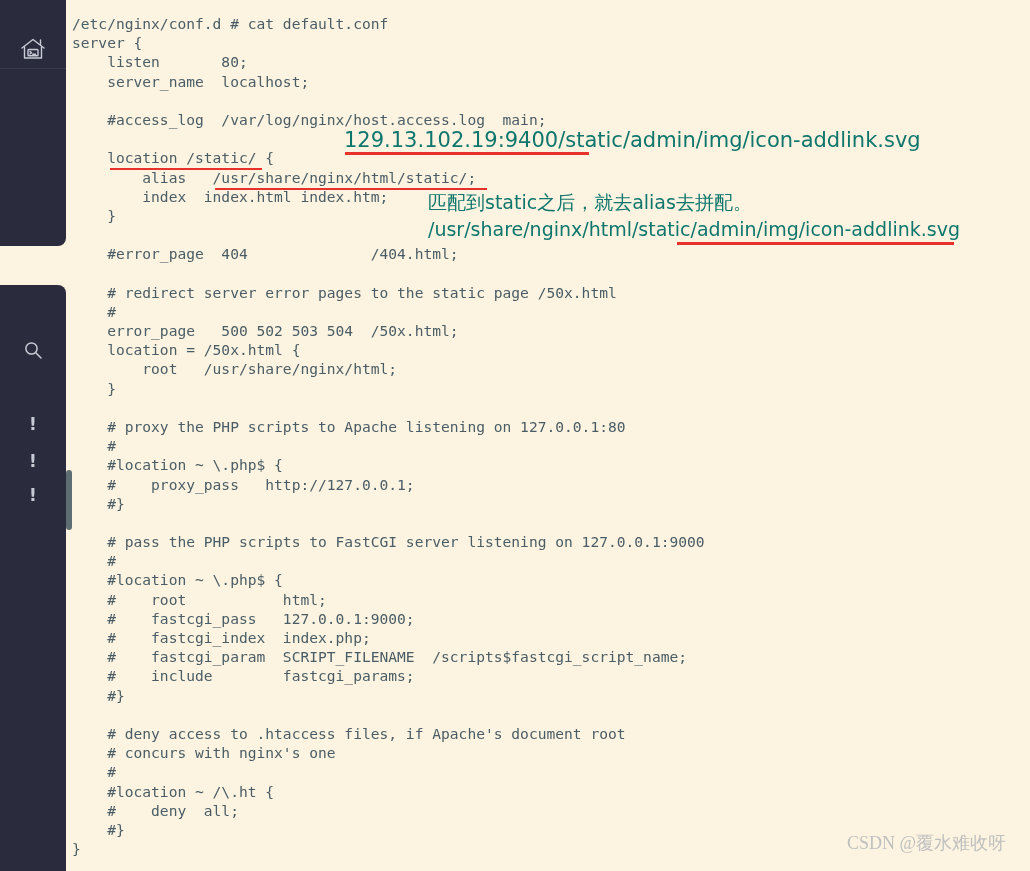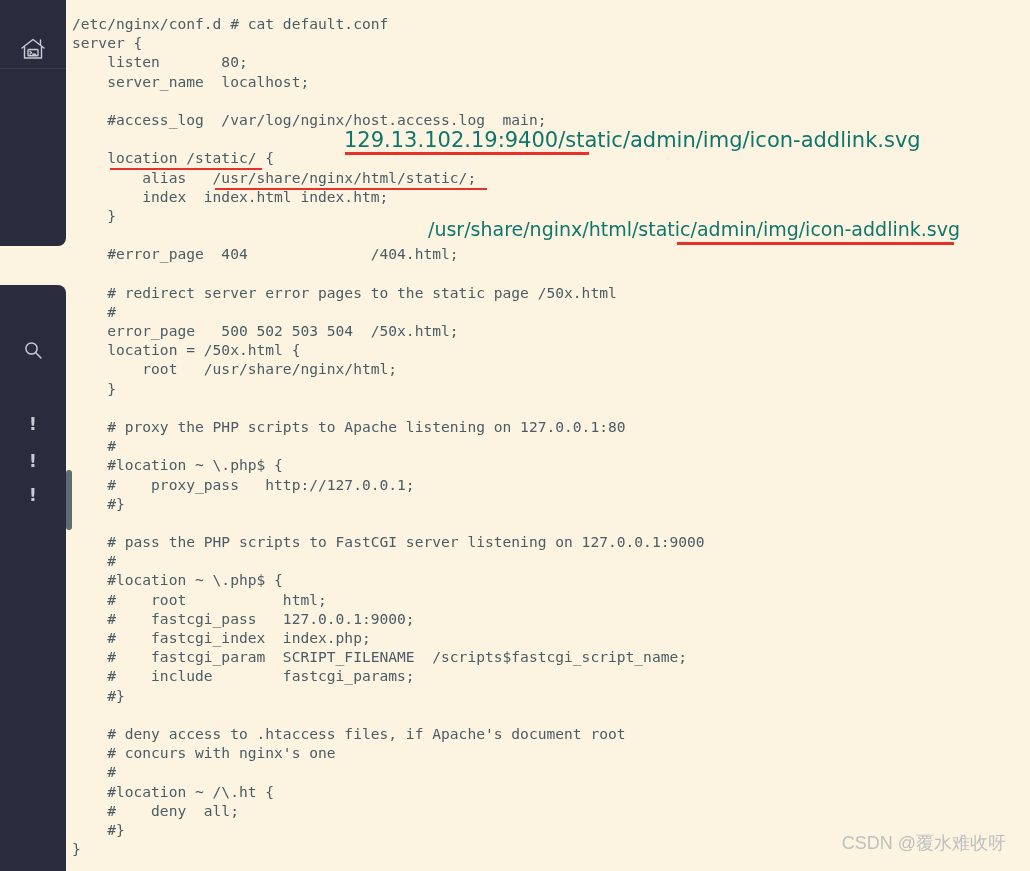--- a/index.html
+++ b/index.html
@@ -135,21 +135,21 @@
     width: 277px;
     height: 2.5px;
     background: #e8312a;
   }
 
   
   #watermark {
     position: absolute;
     right: 24px;
     bottom: 16px;
-    font-family: Liberation Sans, sans-serif;
+    font-family: Liberation Serif, serif;
     font-size: 18px;
     color: #bfbfbf;
   }
 </style>
 </head>
 <body>
 
 <div id="app">
 
   <div class="sidebar-panel" id="sidebar-top">
@@ -188,19 +188,20 @@
   <div id="scroll-thumb"></div>
 
   <div id="terminal"><span class="code-line">/etc/nginx/conf.d # cat default.conf</span><span class="code-line">server {</span><span class="code-line">    listen       80;</span><span class="code-line">    server_name  localhost;</span><span class="code-line">&nbsp;</span><span class="code-line">    #access_log  /var/log/nginx/host.access.log  main;</span><span class="code-line">&nbsp;</span><span class="code-line">    location /static/ {</span><span class="code-line">        alias   /usr/share/nginx/html/static/;</span><span class="code-line">        index  index.html index.htm;</span><span class="code-line">    }</span><span class="code-line">&nbsp;</span><span class="code-line">    #error_page  404              /404.html;</span><span class="code-line">&nbsp;</span><span class="code-line">    # redirect server error pages to the static page /50x.html</span><span class="code-line">    #</span><span class="code-line">    error_page   500 502 503 504  /50x.html;</span><span class="code-line">    location = /50x.html {</span><span class="code-line">        root   /usr/share/nginx/html;</span><span class="code-line">    }</span><span class="code-line">&nbsp;</span><span class="code-line">    # proxy the PHP scripts to Apache listening on 127.0.0.1:80</span><span class="code-line">    #</span><span class="code-line">    #location ~ \.php$ {</span><span class="code-line">    #    proxy_pass   http://127.0.0.1;</span><span class="code-line">    #}</span><span class="code-line">&nbsp;</span><span class="code-line">    # pass the PHP scripts to FastCGI server listening on 127.0.0.1:9000</span><span class="code-line">    #</span><span class="code-line">    #location ~ \.php$ {</span><span class="code-line">    #    root           html;</span><span class="code-line">    #    fastcgi_pass   127.0.0.1:9000;</span><span class="code-line">    #    fastcgi_index  index.php;</span><span class="code-line">    #    fastcgi_param  SCRIPT_FILENAME  /scripts$fastcgi_script_name;</span><span class="code-line">    #    include        fastcgi_params;</span><span class="code-line">    #}</span><span class="code-line">&nbsp;</span><span class="code-line">    # deny access to .htaccess files, if Apache's document root</span><span class="code-line">    # concurs with nginx's one</span><span class="code-line">    #</span><span class="code-line">    #location ~ /\.ht {</span><span class="code-line">    #    deny  all;</span><span class="code-line">    #}</span><span class="code-line">}</span></div>
 
   <div class="uline" id="ul-location"></div>
   <div class="uline" id="ul-alias"></div>
 
   <div class="anno" id="anno-url">129.13.102.19:9400/static/admin/img/icon-addlink.svg</div>
   <div id="anno-url-underline"></div>
 
+  <div class="anno" id="anno-cn">匹配到static之后，就去alias去拼配。</div>
 
   <div class="anno" id="anno-path">/usr/share/nginx/html/static/admin/img/icon-addlink.svg</div>
   <div id="anno-path-underline"></div>
 
   <div id="watermark">CSDN @覆水难收呀</div>
 
 </div>
 
 </body></html>

